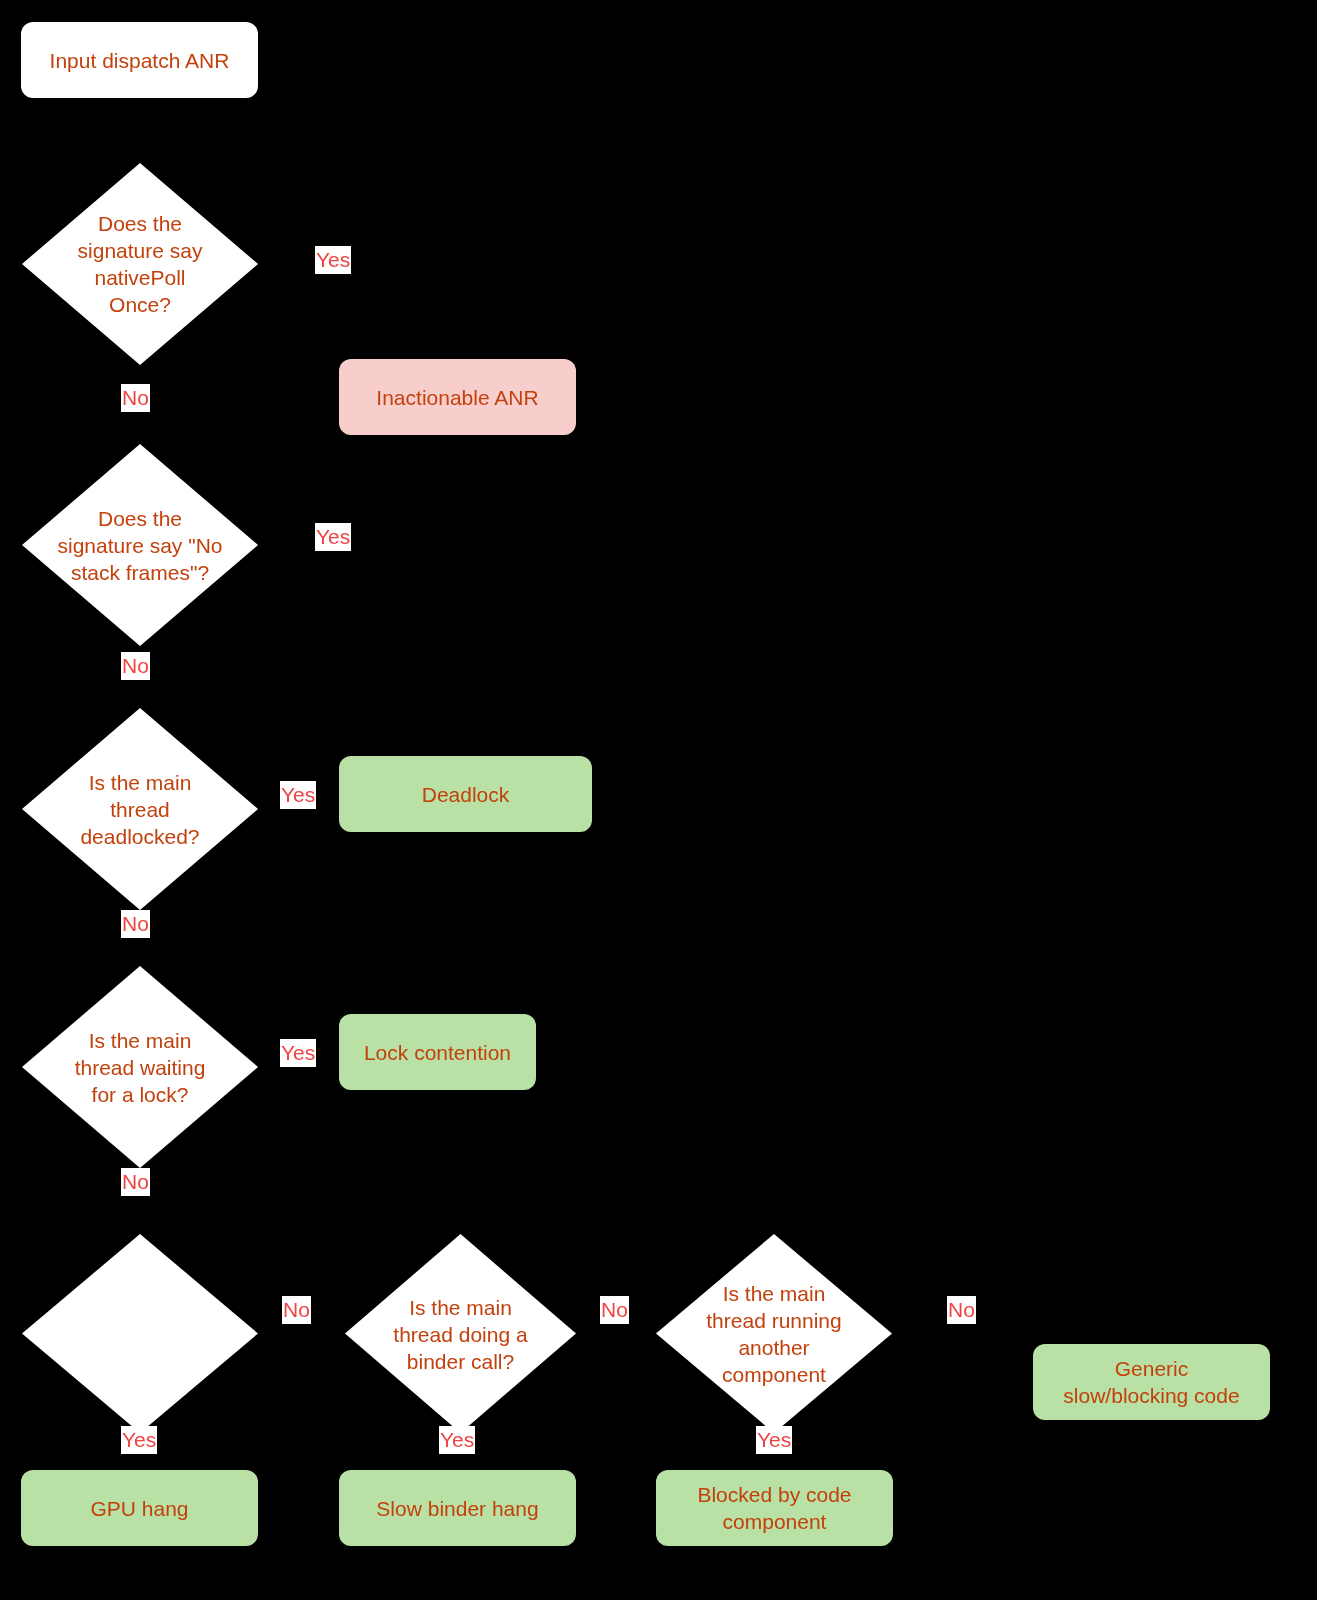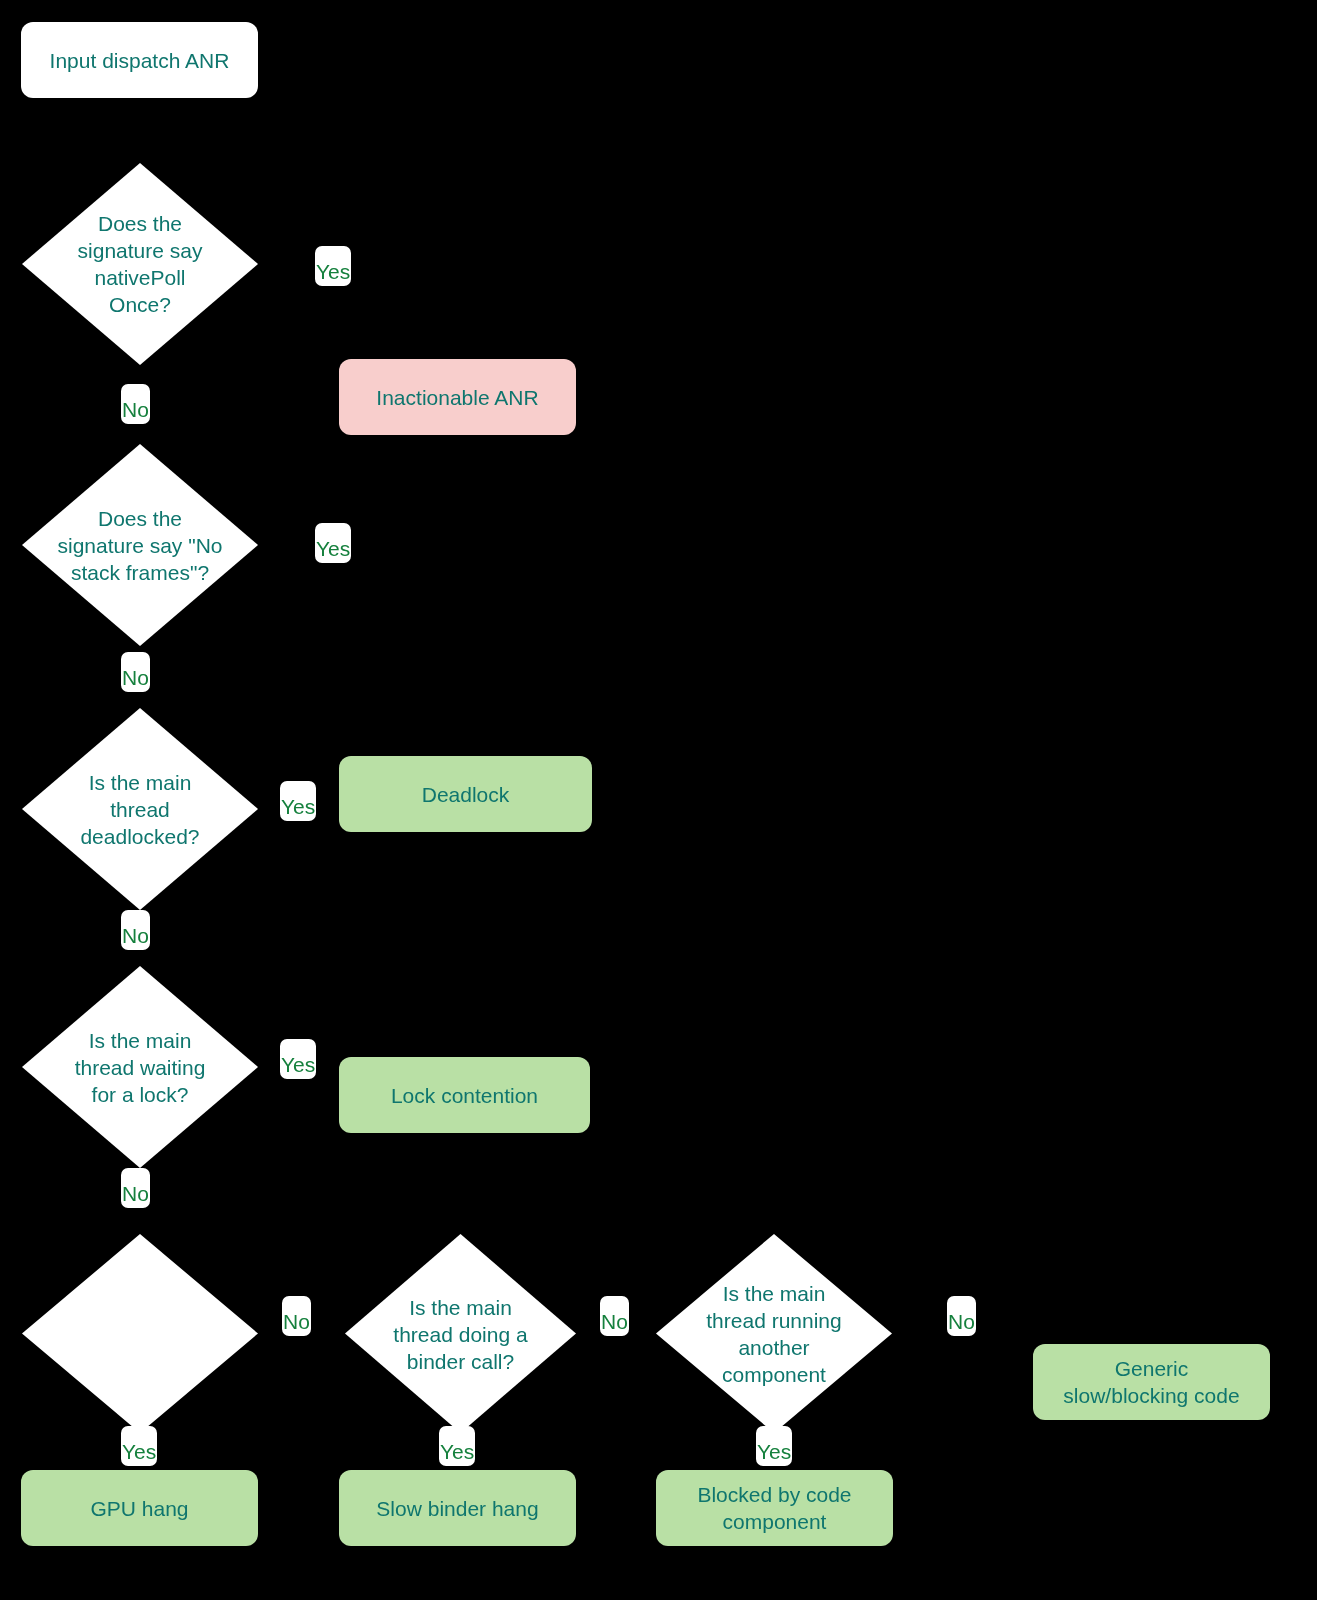--- a/index.html
+++ b/index.html
@@ -20,21 +20,21 @@
   }
 
   
   .node-text {
     position: absolute;
     left: 0;
     right: 0;
     top: 50%;
     transform: translateY(-50%);
     text-align: center;
-    color: #0f766e;
+    color: #c2410c;
     font-size: 21px;
     line-height: 27px;
     white-space: pre-line;
     pointer-events: none;
   }
 
   
   .box {
     position: absolute;
     border-radius: 12px;
@@ -55,26 +55,25 @@
     clip-path: polygon(50% 0%, 100% 50%, 50% 100%, 0% 50%);
   }
   .diamond .node-text {
     z-index: 2;
   }
 
   
   .edge-label {
     position: absolute;
     background: #ffffff;
-    color: #15803d;
+    color: #ef4444;
     font-size: 21px;
     line-height: 25px;
-    padding: 13px 1px 2px 1px;
+    padding: 1px 1px 2px 1px;
     white-space: nowrap;
-    border-radius: 7px;
   }
 
   
   .conn {
     position: absolute;
     background: #000000;
   }
 </style>
 </head>
 <body>
@@ -133,21 +132,21 @@
     <div class="node-text">Deadlock</div>
   </div>
 
   <div class="diamond" style="left:22px;top:966px;width:236px;height:202px;">
     <div class="shape"></div>
     <div class="node-text">Is the main
 thread waiting
 for a lock?</div>
   </div>
 
-  <div class="box result" style="left:339px;top:1014px;width:251px;height:76px;margin-top:43px;">
+  <div class="box result" style="left:339px;top:1014px;width:197px;height:76px;">
     <div class="node-text">Lock contention</div>
   </div>
 
   <div class="diamond" style="left:22px;top:1234px;width:236px;height:199px;">
     <div class="shape"></div>
   </div>
 
   <div class="box result" style="left:21px;top:1470px;width:237px;height:76px;">
     <div class="node-text">GPU hang</div>
   </div>

